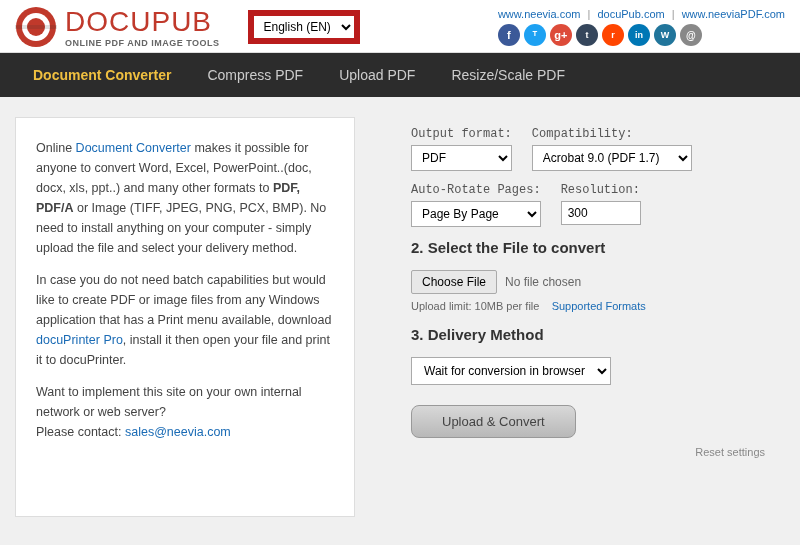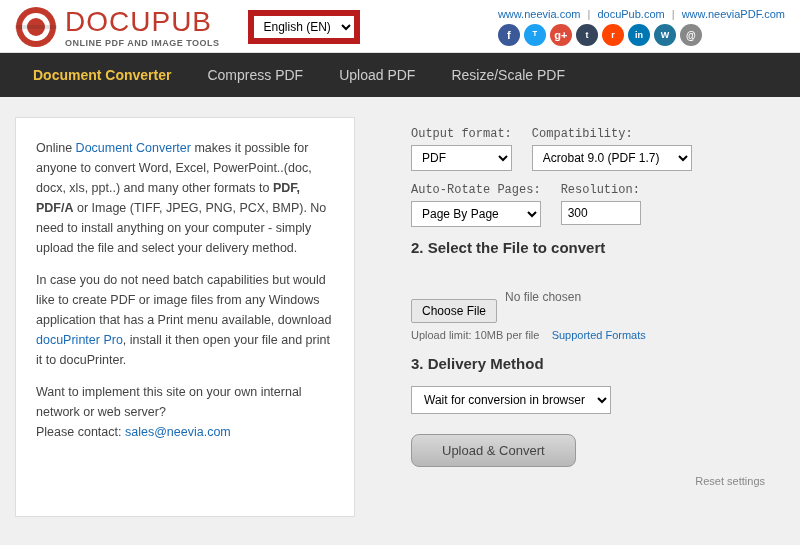--- a/index.html
+++ b/index.html
@@ -107,21 +107,20 @@
 
     .file-section { margin-bottom: 14px; }
     .file-row { display: flex; align-items: center; gap: 8px; margin-bottom: 6px; }
     .choose-file-btn {
       background: #e8e8e8;
       border: 1px solid #aaa;
       padding: 4px 10px;
       font-size: 12px;
       cursor: pointer;
       border-radius: 2px;
-      margin-top: 29px;
     }
     .file-chosen { font-size: 12px; color: #666; }
     .upload-info { font-size: 11px; color: #666; }
     .upload-info a { color: #1a6bb5; text-decoration: none; }
 
     .delivery-select-row { margin-bottom: 20px; }
     .delivery-select {
       border: 1px solid #aaa;
       padding: 5px 8px;
       font-size: 12px;

